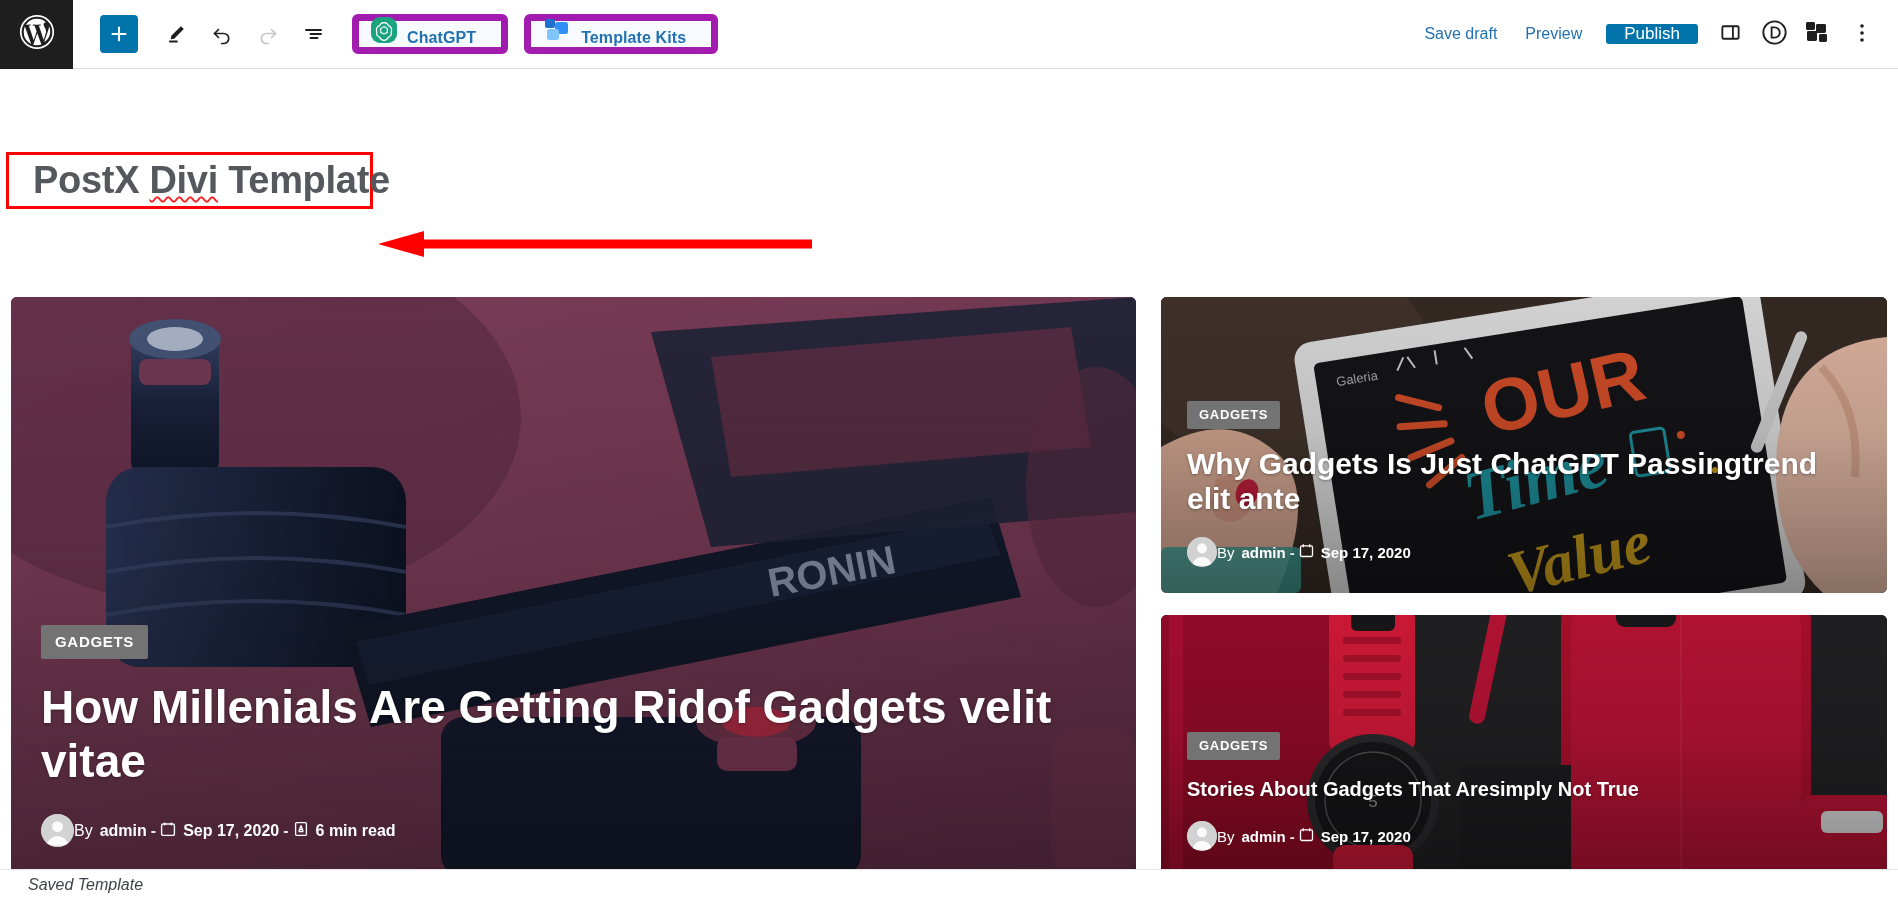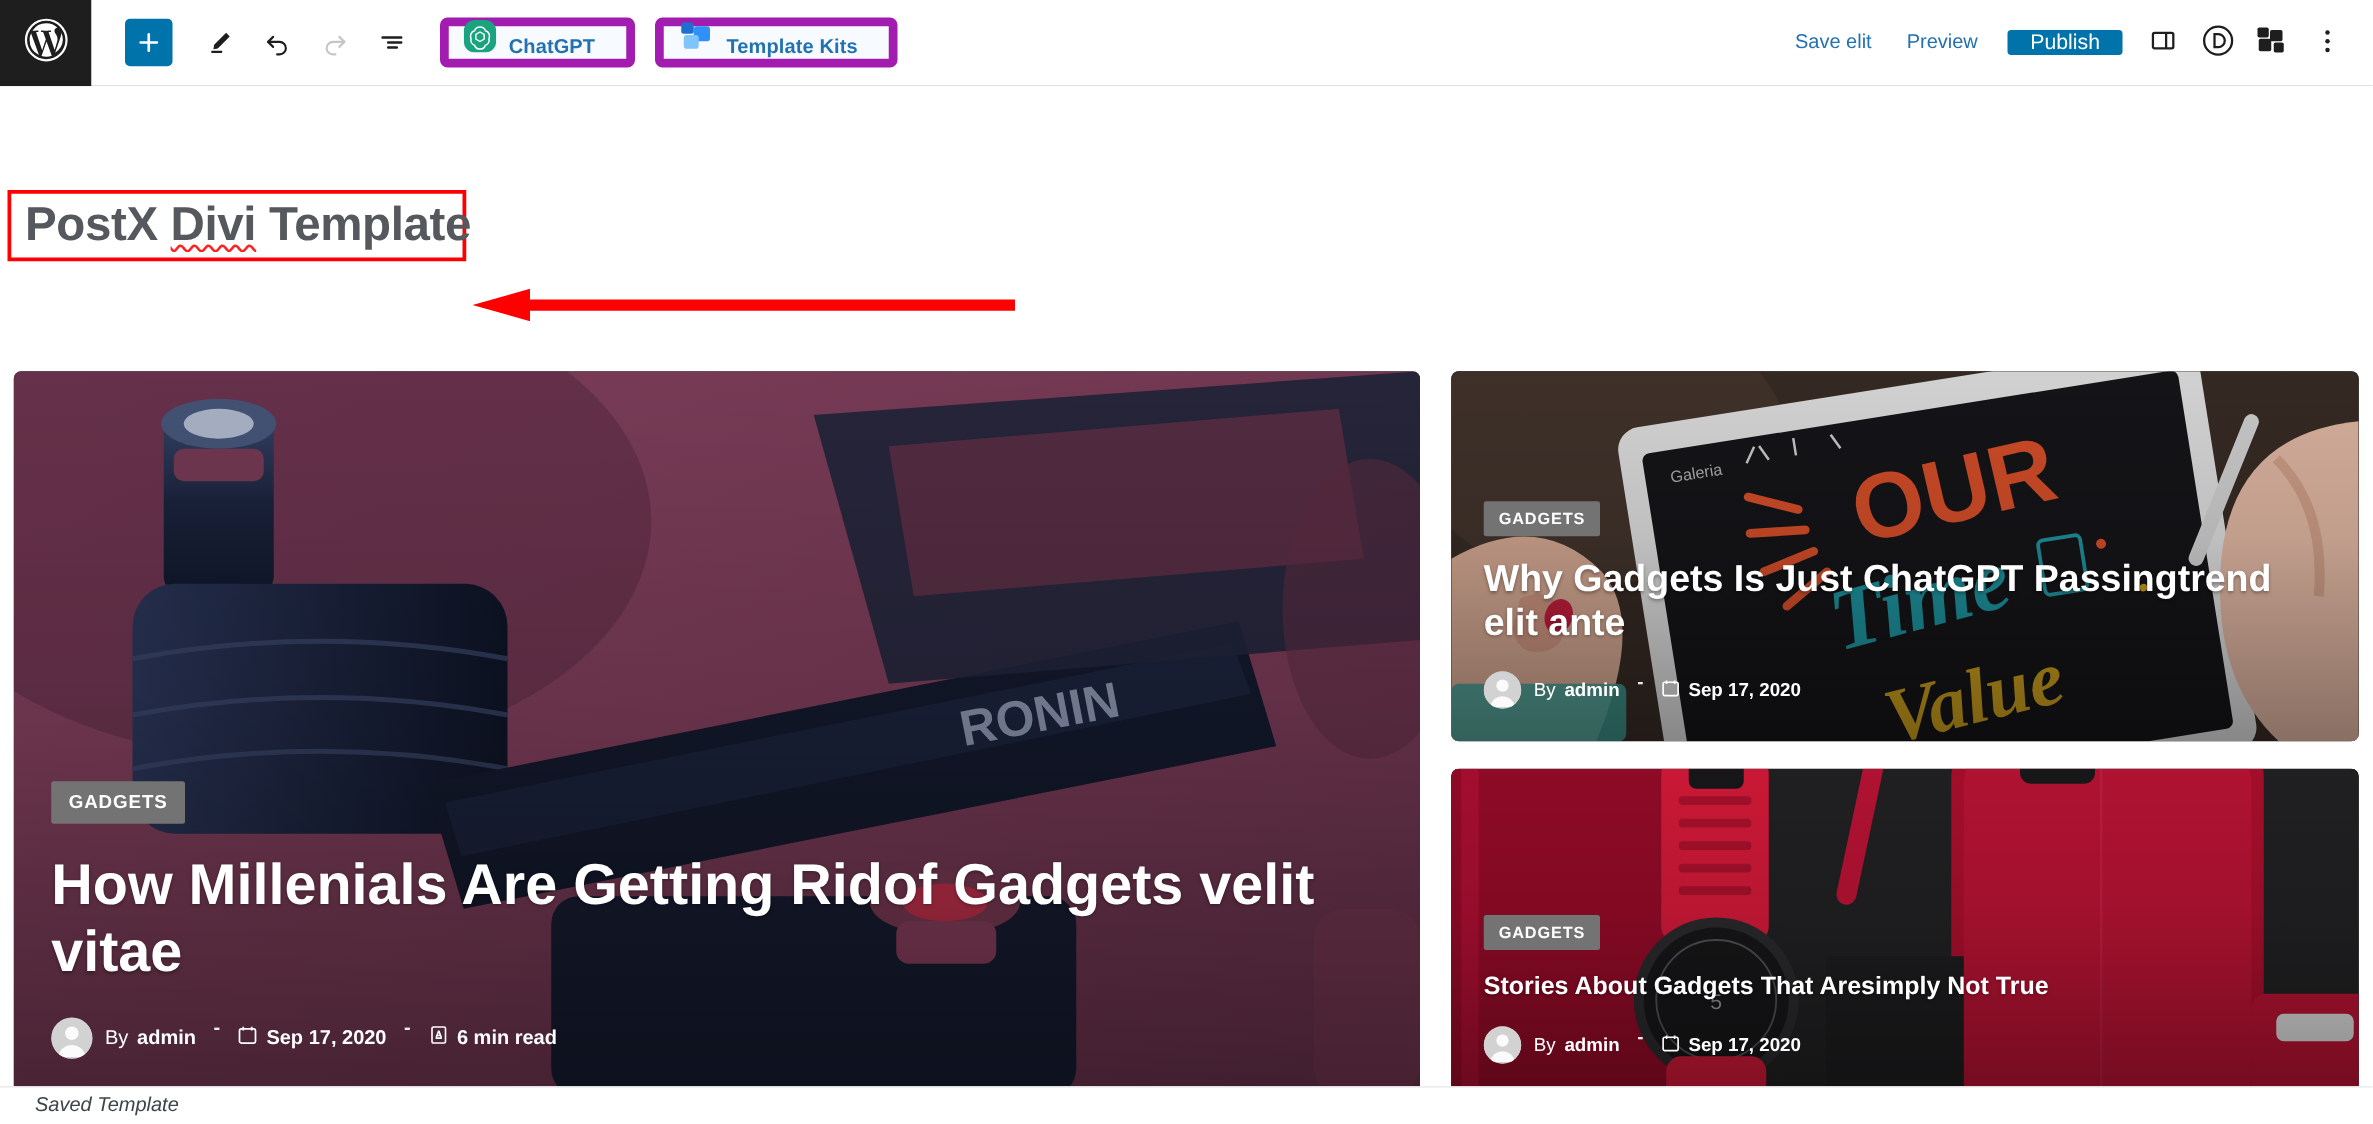--- a/index.html
+++ b/index.html
@@ -80,21 +80,21 @@
     background: #ffffff;
   }
 
   
   .title-wrap {
     position: absolute; left: 6px; top: 83px;
     width: 367px; height: 57px;
     border: 3px solid #ff0000;
     background: #ffffff;
     display: flex; align-items: center;
-    padding-left: 11px;
+    padding-left: 24px;
   }
   .post-title {
     font-size: 38px; font-weight: 700;
     color: #55585c; letter-spacing: -.3px;
     white-space: nowrap;
   }
   .spellerr {
     text-decoration: underline wavy #ff2222;
     text-decoration-thickness: 2px;
     text-underline-offset: 3px;
@@ -151,21 +151,21 @@
   .card-main .cat-badge { font-size: 15px; padding: 8px 14px 9px 14px; margin-bottom: 22px; }
 
   .card-title {
     color: #ffffff; font-weight: 700; line-height: 1.16;
     margin-bottom: 20px; text-shadow: 0 1px 3px rgba(0,0,0,.35);
   }
   .card-main .card-title { font-size: 46px; margin-bottom: 26px; }
   .card-side-1 .card-title { font-size: 30px; }
   .card-side-2 .card-title { font-size: 20px; }
 
-  .meta { display: flex; gap: 10px; color: #fff; font-size: 15px; font-weight: 700; }
+  .meta { display: flex; align-items: center; color: #fff; font-size: 15px; font-weight: 700; }
   .card-main .meta { font-size: 16px; }
   .avatar {
     width: 30px; height: 30px; border-radius: 50%;
     background: #cfcfcf; display: flex; align-items: center; justify-content: center;
     flex: 0 0 30px; overflow: hidden;
   }
   .card-main .avatar { width: 33px; height: 33px; flex-basis: 33px; }
   .meta-sep { opacity: .9; padding: 0 4px; }
   .meta-item { display: flex; align-items: center; gap: 7px; white-space: nowrap; }
   .meta-by { font-weight: 400; }
@@ -249,21 +249,21 @@
       <svg width="28" height="26" viewBox="0 0 28 26">
         <rect x="2" y="2" width="10" height="9" rx="2" fill="#1f6fd0"></rect>
         <rect x="12" y="5" width="13" height="12" rx="2.5" fill="#2f90f5"></rect>
         <rect x="4" y="12" width="12" height="11" rx="2.5" fill="#7fc4fb"></rect>
       </svg>
     </span>
     <span class="pill-label">Template Kits</span>
   </div>
 
   <div class="tb-right">
-    <button class="link-btn">Save elit</button>
+    <button class="link-btn">Save draft</button>
     <button class="link-btn">Preview</button>
     <button class="publish-btn">Publish</button>
 
     <button class="icon-btn">
       <span>
         <svg width="23" height="23" viewBox="0 0 24 24" fill="none" stroke="#1e1e1e" stroke-width="1.9">
             <rect x="3.5" y="5.5" width="17" height="13" rx="1.3"></rect>
             <path d="M14.5 5.5v13" stroke-width="1.9"></path>
             <rect x="14.5" y="5.5" width="6" height="13" fill="#1e1e1e" stroke="none" opacity="0"></rect>
           </svg>

